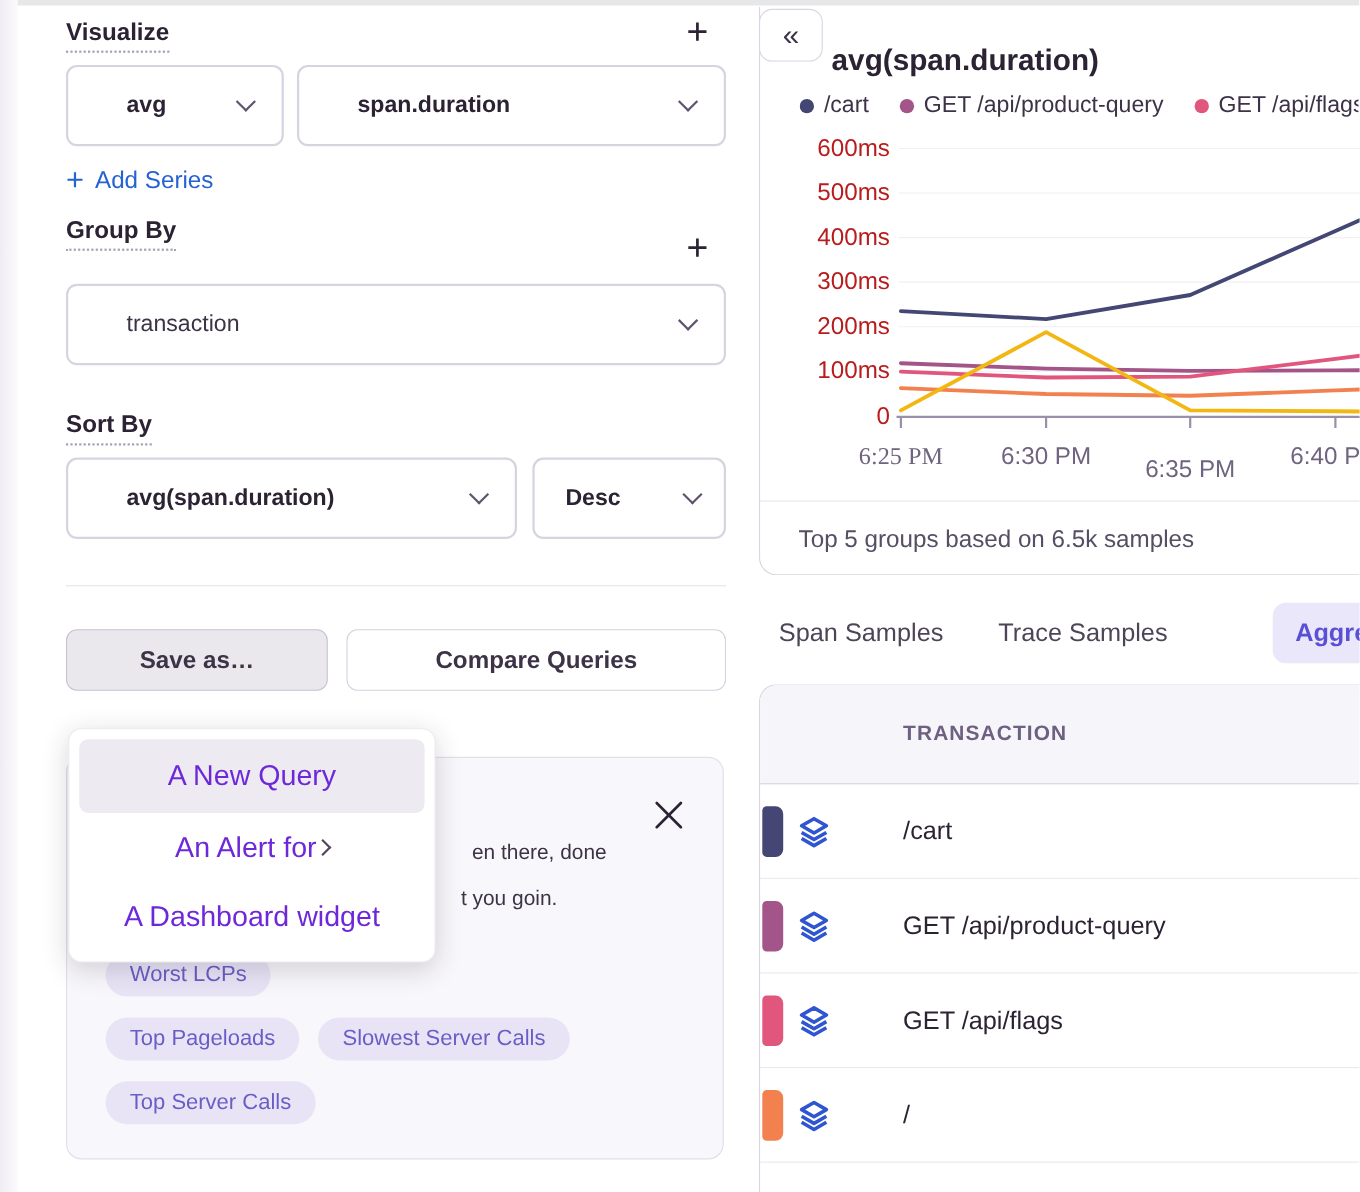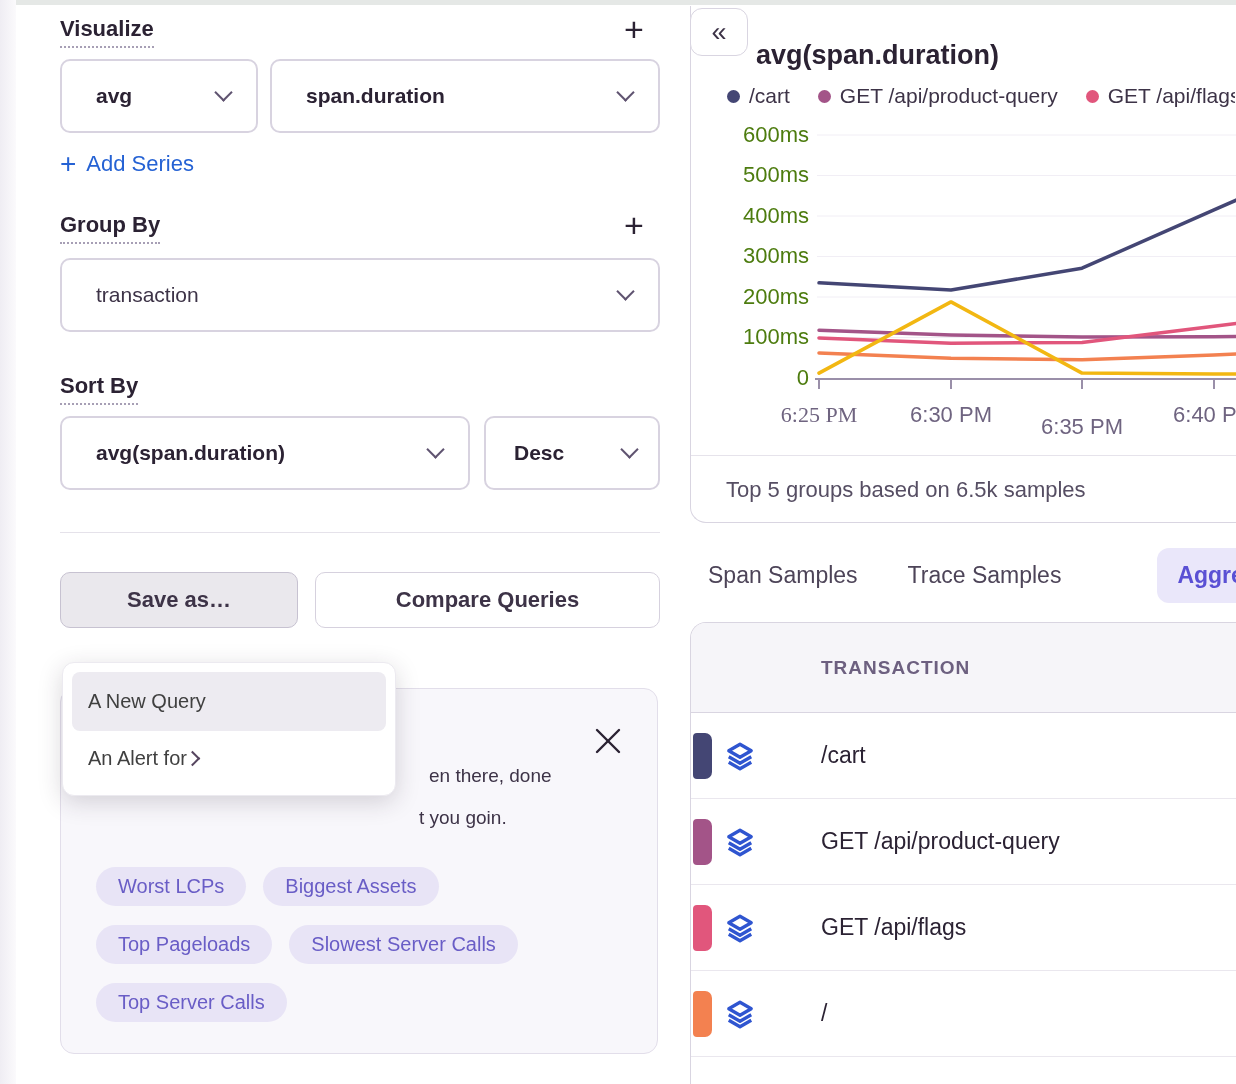--- a/index.html
+++ b/index.html
@@ -17,21 +17,21 @@
 
   
   .section-head { font-size:22px; font-weight:700; color:#2b2233;
     border-bottom:2px dotted #a79fb5; padding-bottom:4px; }
   .plus-btn { font-size:34px; font-weight:300; color:#2b2233; line-height:1;
     cursor:default; }
 
   
   .select { background:#fff; border:2px solid #d8d3e0; border-radius:10px;
     display:flex; align-items:center; justify-content:space-between;
-    padding:0 26px 0 34px; height:74px; }
+    padding:0 26px 0 53px; height:74px; }
   .select .val { font-size:21px; color:#2b2233; font-weight:700;
     white-space:nowrap; }
   .select .val.regular { font-weight:400; color:#3d3347; }
   .chev { width:13px; height:13px; border-left:2.5px solid #5f5370;
     border-bottom:2.5px solid #5f5370; transform:rotate(-45deg);
     margin-top:-7px; flex:none; margin-left:14px; }
 
   .add-series { display:flex; align-items:center; gap:10px; color:#2562d4;
     font-size:22px; font-weight:500; }
   .add-series .plus { font-size:28px; font-weight:300; line-height:1; }
@@ -48,41 +48,41 @@
   .banner { background:#f8f7fb; border:1px solid #e2deea; border-radius:14px; }
   .banner-text { font-size:19px; color:#3d3347; white-space:nowrap; }
   .pill { display:inline-flex; align-items:center; padding:8px 22px;
     border-radius:22px; background:#e8e4f6; color:#695dc6; font-size:20px;
     font-weight:500; white-space:nowrap; }
   .pill-row { display:flex; gap:17px; position:absolute; left:35px; }
 
   
   .menu { background:#fff; border:1px solid #eceaf0; border-radius:12px;
     box-shadow:0 6px 24px rgba(43,34,51,.18); padding:9px; z-index:10; }
-  .menu-item { font-size:20px; color:#404040; padding:16px 16px;
-    display:flex; align-items:center; justify-content:flex-start; }
+  .menu-item { font-size:26px; color:#6d28d9; padding:16px 16px;
+    display:flex; align-items:center; justify-content:center; }
   .menu-item.hl { background:#edebf1; border-radius:8px; padding:18px 16px; }
   .chev-right { width:11px; height:11px; border-top:2.5px solid #56455f;
     border-right:2.5px solid #56455f; transform:rotate(45deg); flex:none; }
 
   
   .chart-panel { left:690px; top:6px; width:546px; height:517px;
     background:#fff; border-left:1.5px solid #d9d5e1;
     border-bottom:1.5px solid #d9d5e1; border-bottom-left-radius:16px; }
   .collapse-tab { left:690px; top:8px; width:58px; height:48px; background:#fff;
     border:1.5px solid #d9d5e1; border-radius:12px; z-index:3;
     display:flex; align-items:center; justify-content:center;
     font-size:27px; color:#3d3347; }
   .chart-title { font-size:27px; font-weight:800; color:#2b2233; }
   .legend { display:flex; gap:28px; align-items:center; white-space:nowrap;
     overflow:hidden; }
   .legend-item { display:flex; align-items:center; gap:9px; font-size:21px;
     color:#3d3347; flex:none; }
   .dot { width:13px; height:13px; border-radius:50%; flex:none; }
-  .ytick { width:118px; text-align:right; font-size:22px; color:#4d7c0f;
+  .ytick { width:118px; text-align:right; font-size:22px; color:#b91c1c;
     height:26px; }
   .xtick { width:120px; text-align:center; font-size:22px; color:#6f6480;
     white-space:nowrap; }
   .chart-footer { border-top:1px solid #e6e3eb; padding:21px 0 0 35px;
     font-size:22px; color:#564e63; }
 
   .tabs { left:690px; top:545px; width:546px; height:60px; display:flex;
     align-items:center; }
   .tab { font-size:23px; color:#4d4458; font-weight:500; white-space:nowrap; }
   .tab.active { background:#eae7fa; color:#5a50d4; font-weight:700;
@@ -122,21 +122,21 @@
 <div class="abs select" style="left:270px; top:59px; width:390px;">
   <span class="val">span.duration</span>
   <span class="chev"></span>
 </div>
 
 <div class="abs add-series" style="left:60px; top:150px;">
   <span class="plus">+</span>
   <span>Add Series</span>
 </div>
 
-<div class="abs section-head" style="left:60px; top:212px;">Group By</div>
+<div class="abs section-head" style="left:60px; top:196px;">Group By</div>
 <div class="abs plus-btn" style="left:624px; top:208px;">+</div>
 
 <div class="abs select" style="left:60px; top:258px; width:600px;">
   <span class="val regular">transaction</span>
   <span class="chev"></span>
 </div>
 
 <div class="abs section-head" style="left:60px; top:373px;">Sort By</div>
 
 <div class="abs select" style="left:60px; top:416px; width:410px;">
@@ -160,38 +160,40 @@
 <div class="abs banner" style="left:60px; top:688px; width:598px; height:366px;">
   <svg class="abs" style="left:533px; top:38px;" width="28" height="28">
     <line class="close-x" x1="3" y1="3" x2="25" y2="25"></line>
     <line class="close-x" x1="25" y1="3" x2="3" y2="25"></line>
   </svg>
   <div class="abs banner-text" style="left:368px; top:76px;">en there, done</div>
   <div class="abs banner-text" style="left:358px; top:118px;">t you goin.</div>
 
   <div class="pill-row" style="top:178px;">
     <span class="pill">Worst LCPs</span>
-    <span class="pill">Biggest Assets</span>
   </div>
   <div class="pill-row" style="top:236px;">
     <span class="pill">Top Pageloads</span>
     <span class="pill">Slowest Server Calls</span>
   </div>
   <div class="pill-row" style="top:294px;">
     <span class="pill">Top Server Calls</span>
   </div>
 </div>
 
 <div class="abs menu" style="left:62px; top:662px; width:334px;">
   <div class="menu-item hl">
     <span>A New Query</span>
   </div>
   <div class="menu-item">
     <span>An Alert for</span>
     <span class="chev-right"></span>
+  </div>
+  <div class="menu-item">
+    <span>A Dashboard widget</span>
   </div>
 </div>
 
 <div class="abs chart-panel">
   <div class="abs chart-title" style="left:65px; top:34px;">avg(span.duration)</div>
 
   <div class="abs legend" style="left:36px; top:78px; width:508px;">
     <span class="legend-item">
       <span class="dot" style="background-color: rgb(68, 70, 116);"></span>
       <span>/cart</span>

